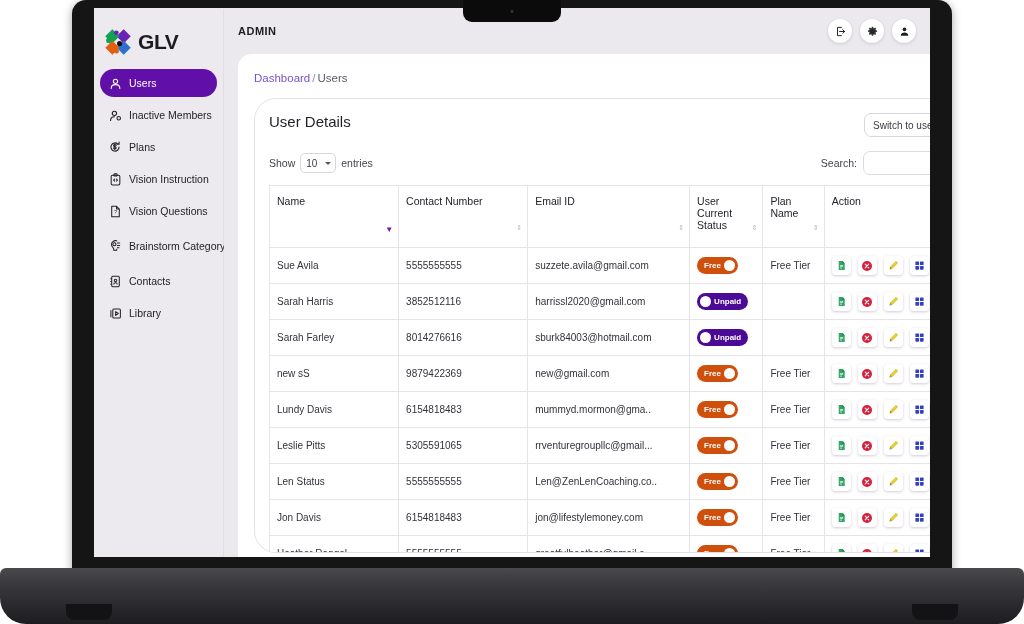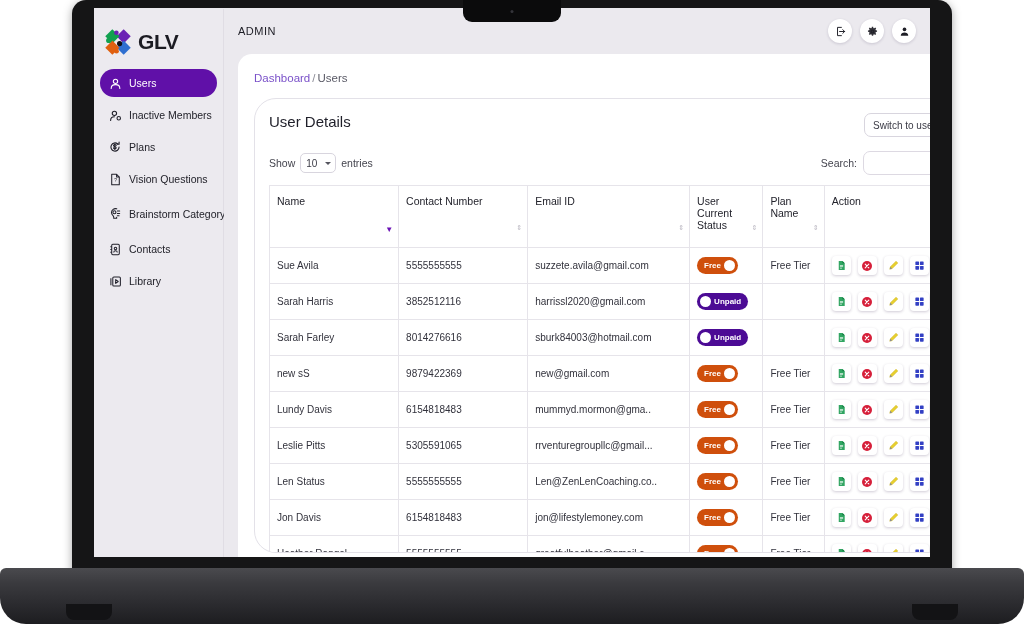--- a/index.html
+++ b/index.html
@@ -122,21 +122,21 @@
     width: 706px; height: 549px;
     background: #ebe9ee;
   }
   .topbar {
     height: 46px;
     display: flex; align-items: center;
     padding: 0 14px 0 14px;
     background: #ebe9ee;
   }
   .topbar-title {
-    font-size: 11px; font-weight: normal; color: #1c1c24;
+    font-size: 11px; font-weight: bold; color: #1c1c24;
     letter-spacing: 0.5px;
   }
   .topbar-actions { margin-left: auto; display: flex; gap: 8px; }
   .round-btn {
     width: 24px; height: 24px; border-radius: 50%;
     background: #ffffff;
     box-shadow: 0 1px 3px rgba(30,20,60,0.16);
     display: flex; align-items: center; justify-content: center;
     cursor: pointer;
   }
@@ -374,20 +374,30 @@
             <svg width="14" height="14" viewBox="0 0 24 24" fill="none" stroke="#20202a" stroke-width="1.9" stroke-linecap="round">
               <path d="M19 12a7 7 0 1 1-2.5-5.4"></path>
                 <path d="M19 3.5V7h-3.5"></path>
               <path d="M14 9.5c0-1.1-1.1-1.7-2.3-1.7s-2.2.6-2.2 1.7 1 1.5 2.2 1.8 2.3.7 2.3 1.9-1.1 1.8-2.3 1.8-2.3-.7-2.3-1.8"></path>
               <path d="M11.7 6.6v9.6"></path>
             </svg>
           </span>
           <span class="nav-label">Plans</span>
         </div>
 
+        <div class="nav-item">
+          <span class="nav-ico">
+            <svg width="13" height="13" viewBox="0 0 24 24" fill="none" stroke="#20202a" stroke-width="1.9" stroke-linecap="round" stroke-linejoin="round">
+              <rect x="4" y="4" width="16" height="18" rx="2.5"></rect>
+                <rect x="9" y="1.6" width="6" height="4" rx="1.3"></rect>
+              <path d="M10.3 11.3 8.5 13.2l1.8 1.9M13.7 11.3l1.8 1.9-1.8 1.9"></path>
+            </svg>
+          </span>
+          <span class="nav-label">Vision Instruction</span>
+        </div>
 
 
         <div class="nav-item">
           <span class="nav-ico">
             <svg width="13" height="13" viewBox="0 0 24 24" fill="none" stroke="#20202a" stroke-width="1.9" stroke-linejoin="round">
               <path d="M5 2.5h9l5 5v14H5z"></path>
                 <path d="M14 2.5V7.5h5"></path>
               <text x="12" y="17" font-size="9" fill="#20202a" stroke="none" text-anchor="middle" font-family="Liberation Sans">?</text>
             </svg>
           </span>

